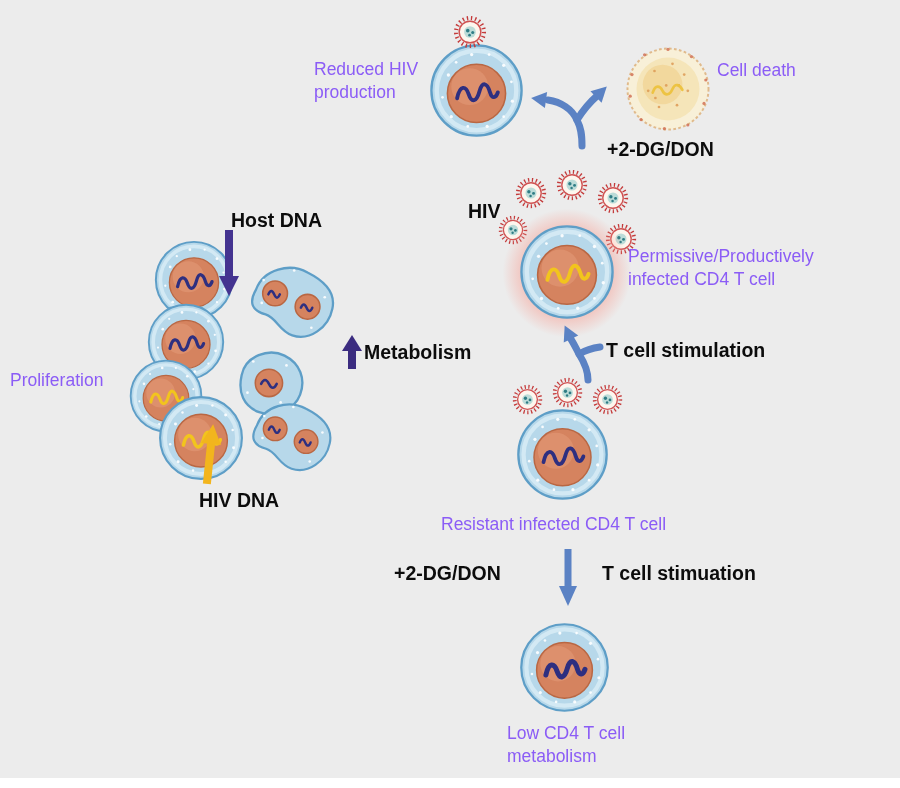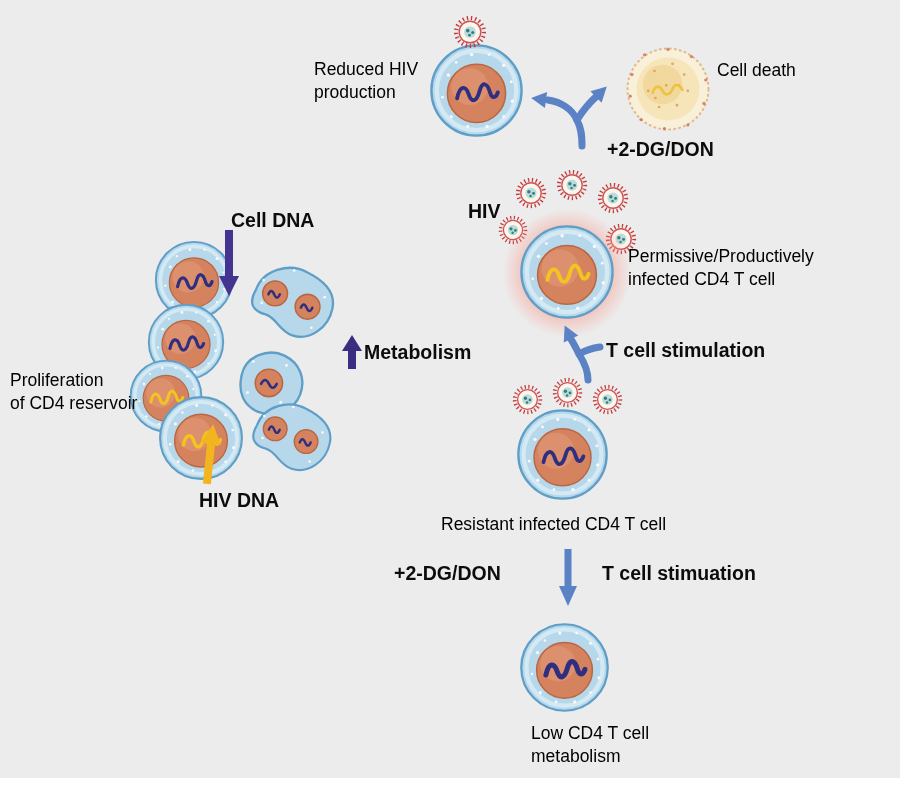--- a/index.html
+++ b/index.html
@@ -1,21 +1,21 @@
 <!DOCTYPE html>
 <html style="--background: #ececec; --cell-membrane: #b7d8ea; --cell-outline: #5e9ec7; --nucleus: #d5835f; --nucleus-outline: #b96743; --host-dna-squiggle: #2e2f80; --hiv-dna-squiggle: #f2c41d; --virus-spikes: #c43a3a; --virus-core: #2f7d85; --dying-body: #f8f0d8; --fork-arrow: #5b82c4; --host-dna-arrow: #443390; --metabolism-arrow: #3b2c80; --hiv-dna-arrow: #f2b51d; --stimulation-arrow: #5b82c4;"><head>
 <meta charset="utf-8">
 <style>
   * { margin:0; padding:0; box-sizing:border-box; }
   body { font-family:"Liberation Sans", sans-serif; background:#ffffff; }
   .canvas { position:relative; width:900px; height:788px; background:var(--background,#ececec); overflow:hidden; }
   .abs { position:absolute; }
   svg { display:block; width:100%; height:100%; overflow:visible; }
 
-  .lbl { position:absolute; font-size:17.5px; line-height:1.32; color:#000000; }
+  .lbl { position:absolute; font-size:17.5px; line-height:1.32; color:#8b5cf6; }
   .lbl.b { font-weight:700; font-size:19.5px; color:#0c0c0c; }
 
   
   .c-body { fill:var(--cell-membrane,#b7d8ea); stroke:var(--cell-outline,#5e9ec7); stroke-width:2.4; }
   .c-rim  { fill:none; stroke:#d9edf6; stroke-width:4.5; opacity:.8; }
   .speck circle { fill:#ffffff; opacity:.9; }
   .c-nuc  { fill:var(--nucleus,#d5835f); stroke:var(--nucleus-outline,#b96743); stroke-width:1.6; }
   .c-nuc-hi { fill:#e49a78; opacity:.55; }
   .sq { fill:none; stroke-linecap:round; stroke-width:4; }
   .sq.navy { stroke:var(--host-dna-squiggle,#2e2f80); }
@@ -240,21 +240,21 @@
   <div class="lbl b" style="left:606px;top:338px">T cell stimulation</div>
 
   <div class="abs" style="left:340px;top:334px;width:24px;height:36px">
     <svg viewBox="0 0 24 36">
       <polygon class="hd-met" points="12,1 2,17 22,17"></polygon>
       <rect class="hd-met" x="8" y="15" width="8" height="20"></rect>
     </svg>
   </div>
   <div class="lbl b" style="left:364px;top:340px">Metabolism</div>
 
-  <div class="lbl b" style="left:231px;top:208px">Cell DNA</div>
+  <div class="lbl b" style="left:231px;top:208px">Host DNA</div>
 
   <div class="abs" style="left:153px;top:239px;width:82px;height:82px">
     <svg viewBox="0 0 100 100">
         <use href="#cd4-navy"></use>
       </svg>
   </div>
   <div class="abs" style="left:235px;top:258px;width:105px;height:88px">
     <svg viewBox="0 0 110 90">
         <use href="#blob-two"></use>
       </svg>
@@ -294,21 +294,20 @@
 
   <div class="abs" style="left:197px;top:422px;width:26px;height:64px;transform:rotate(6deg)">
     <svg viewBox="0 0 26 64">
       <line class="sh-yellow" x1="13" y1="62" x2="13" y2="18"></line>
       <polygon class="hd-yellow" points="13,2 3,22 23,22"></polygon>
     </svg>
   </div>
 
   <div class="lbl" style="left:10px;top:369px">
     <div>Proliferation</div>
-    <div>of CD4 reservoir</div>
   </div>
   <div class="lbl b" style="left:199px;top:488px">HIV DNA</div>
 
   <div class="abs" style="left:511px;top:383px;width:33px;height:33px">
     <svg viewBox="0 0 40 40">
         <use href="#virion"></use>
       </svg>
   </div>
   <div class="abs" style="left:551px;top:376px;width:33px;height:33px">
     <svg viewBox="0 0 40 40">
@@ -335,19 +334,19 @@
       <polygon class="hd-blue" points="12,60 3,40 21,40"></polygon>
     </svg>
   </div>
   <div class="lbl b" style="left:602px;top:561px">T cell stimuation</div>
 
   <div class="abs" style="left:518px;top:621px;width:93px;height:93px">
     <svg viewBox="0 0 100 100">
         <use href="#cd4-navy-thick"></use>
       </svg>
   </div>
-  <div class="lbl" style="left:531px;top:722px">
+  <div class="lbl" style="left:507px;top:722px">
     <div>Low CD4 T cell</div>
     <div>metabolism</div>
   </div>
 
   <div class="bottom-strip"></div>
 </div>
 
 </body></html>

